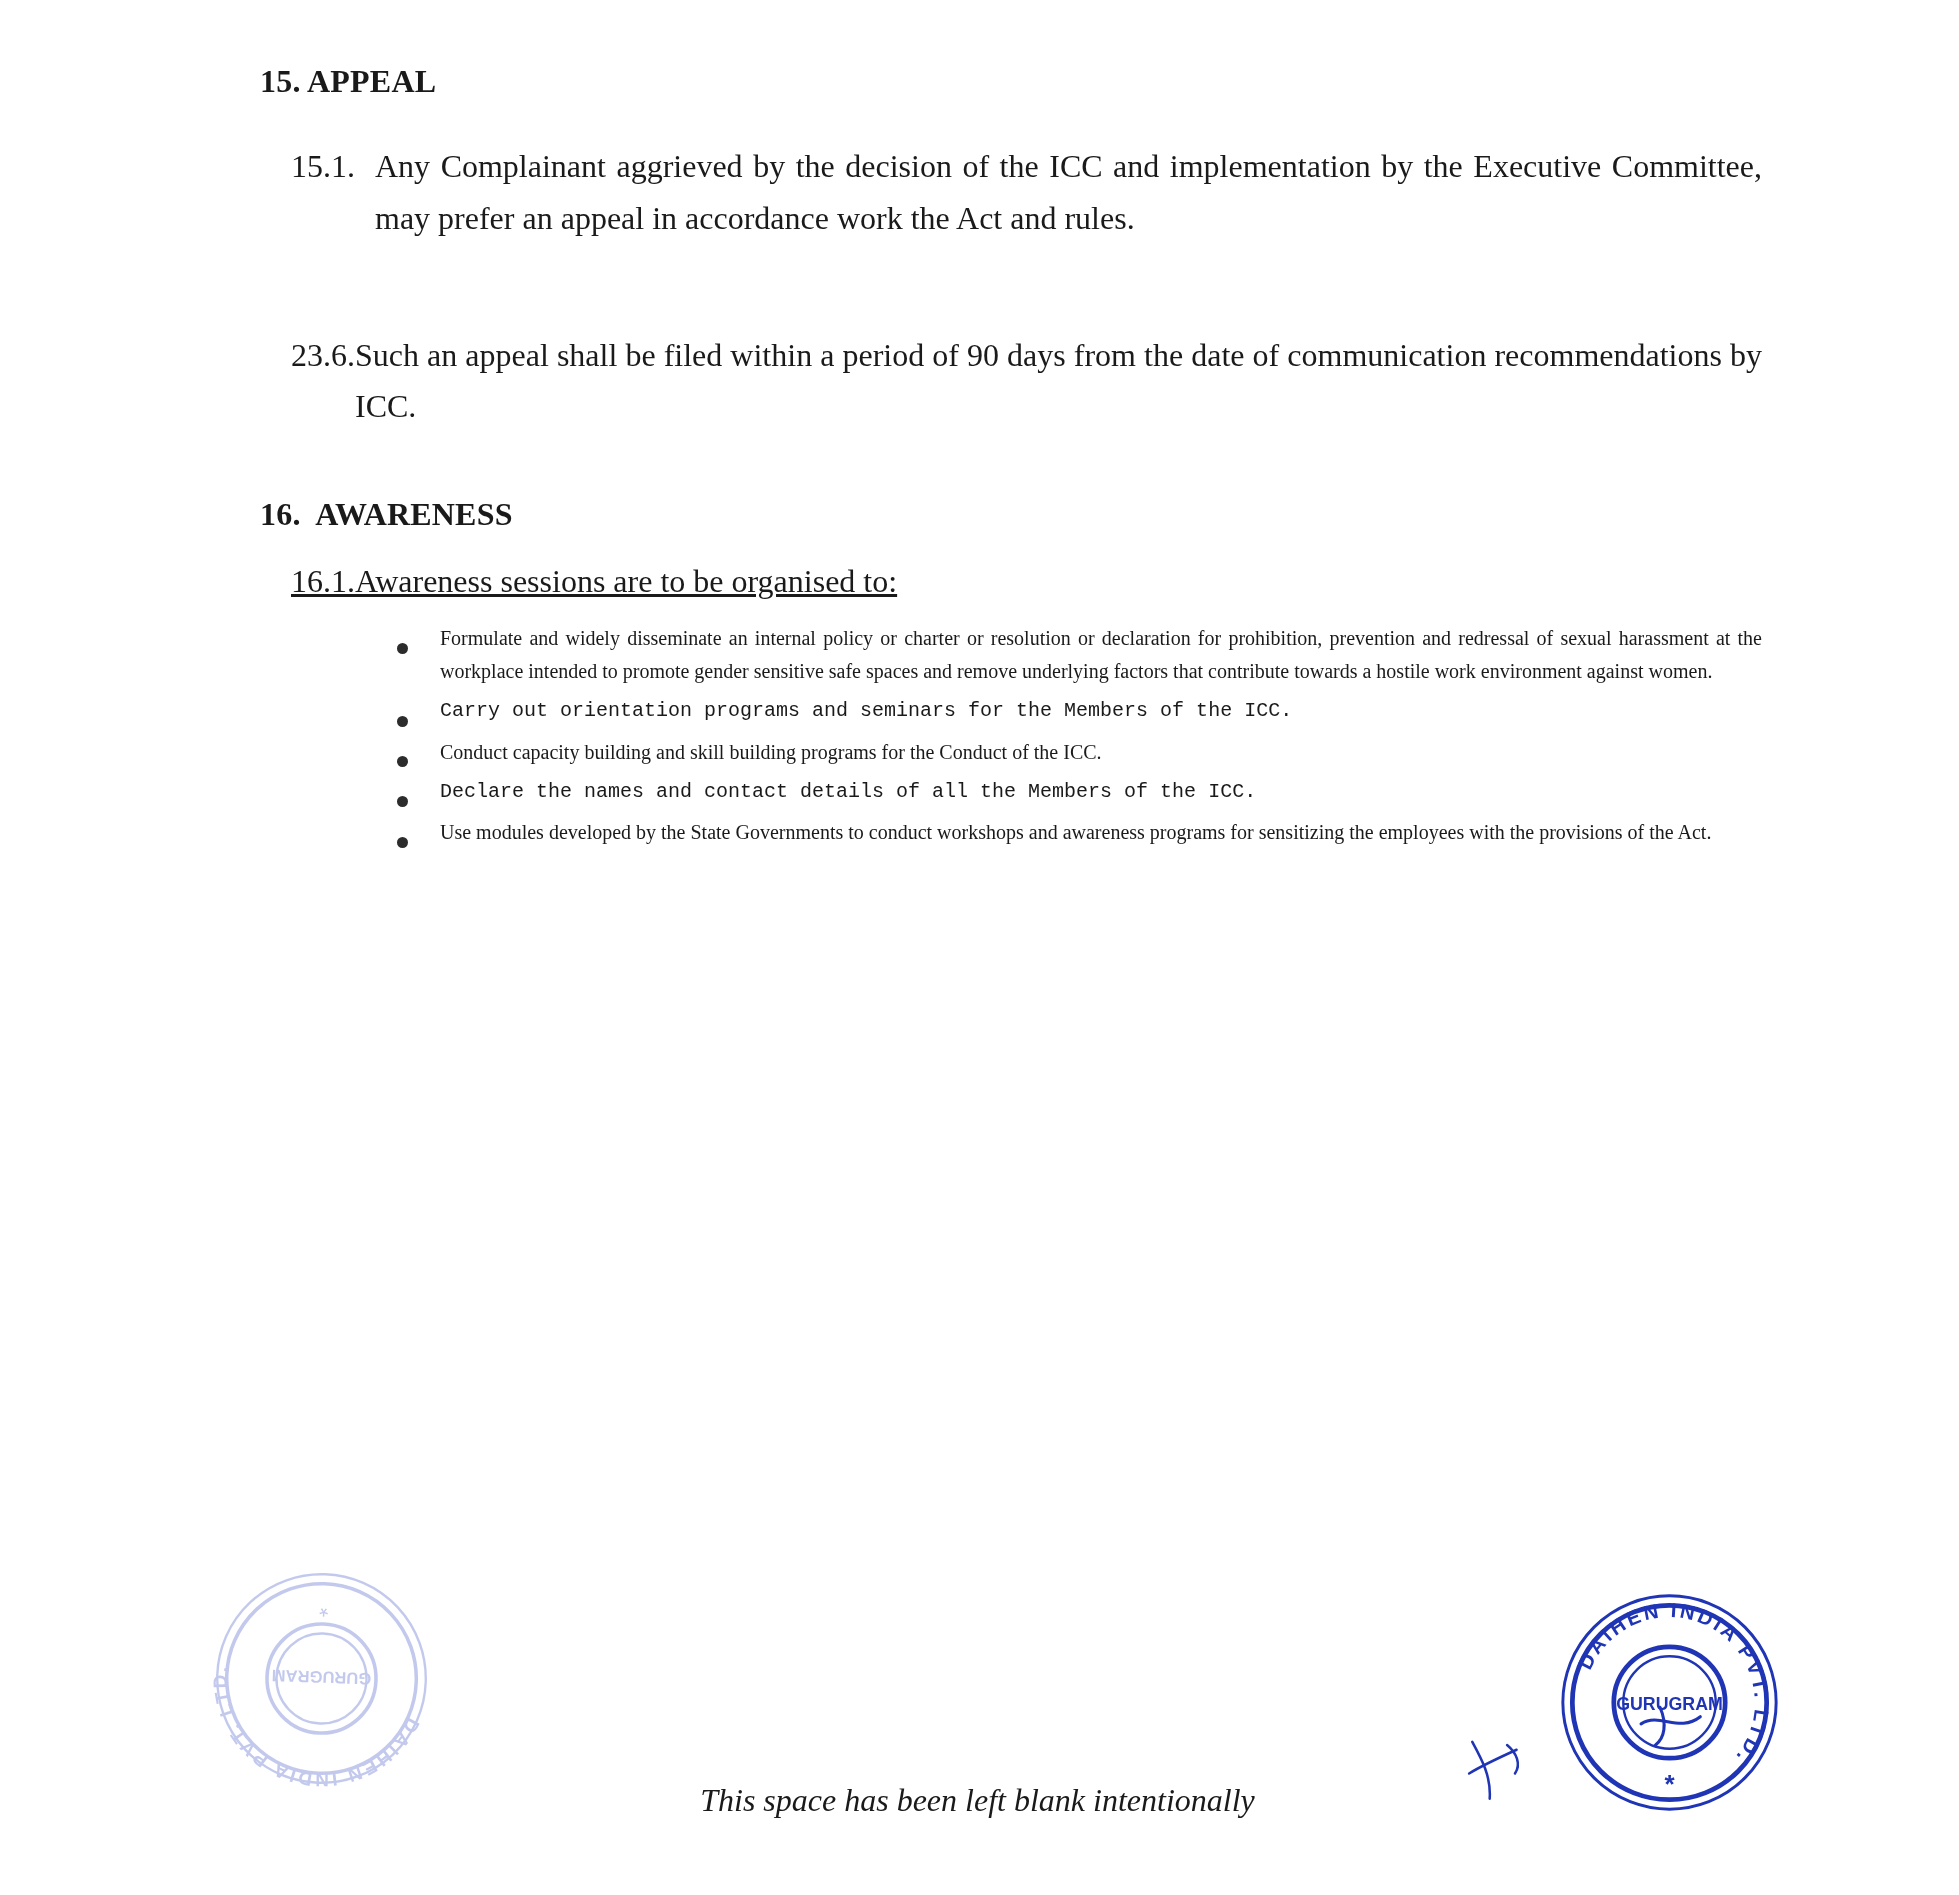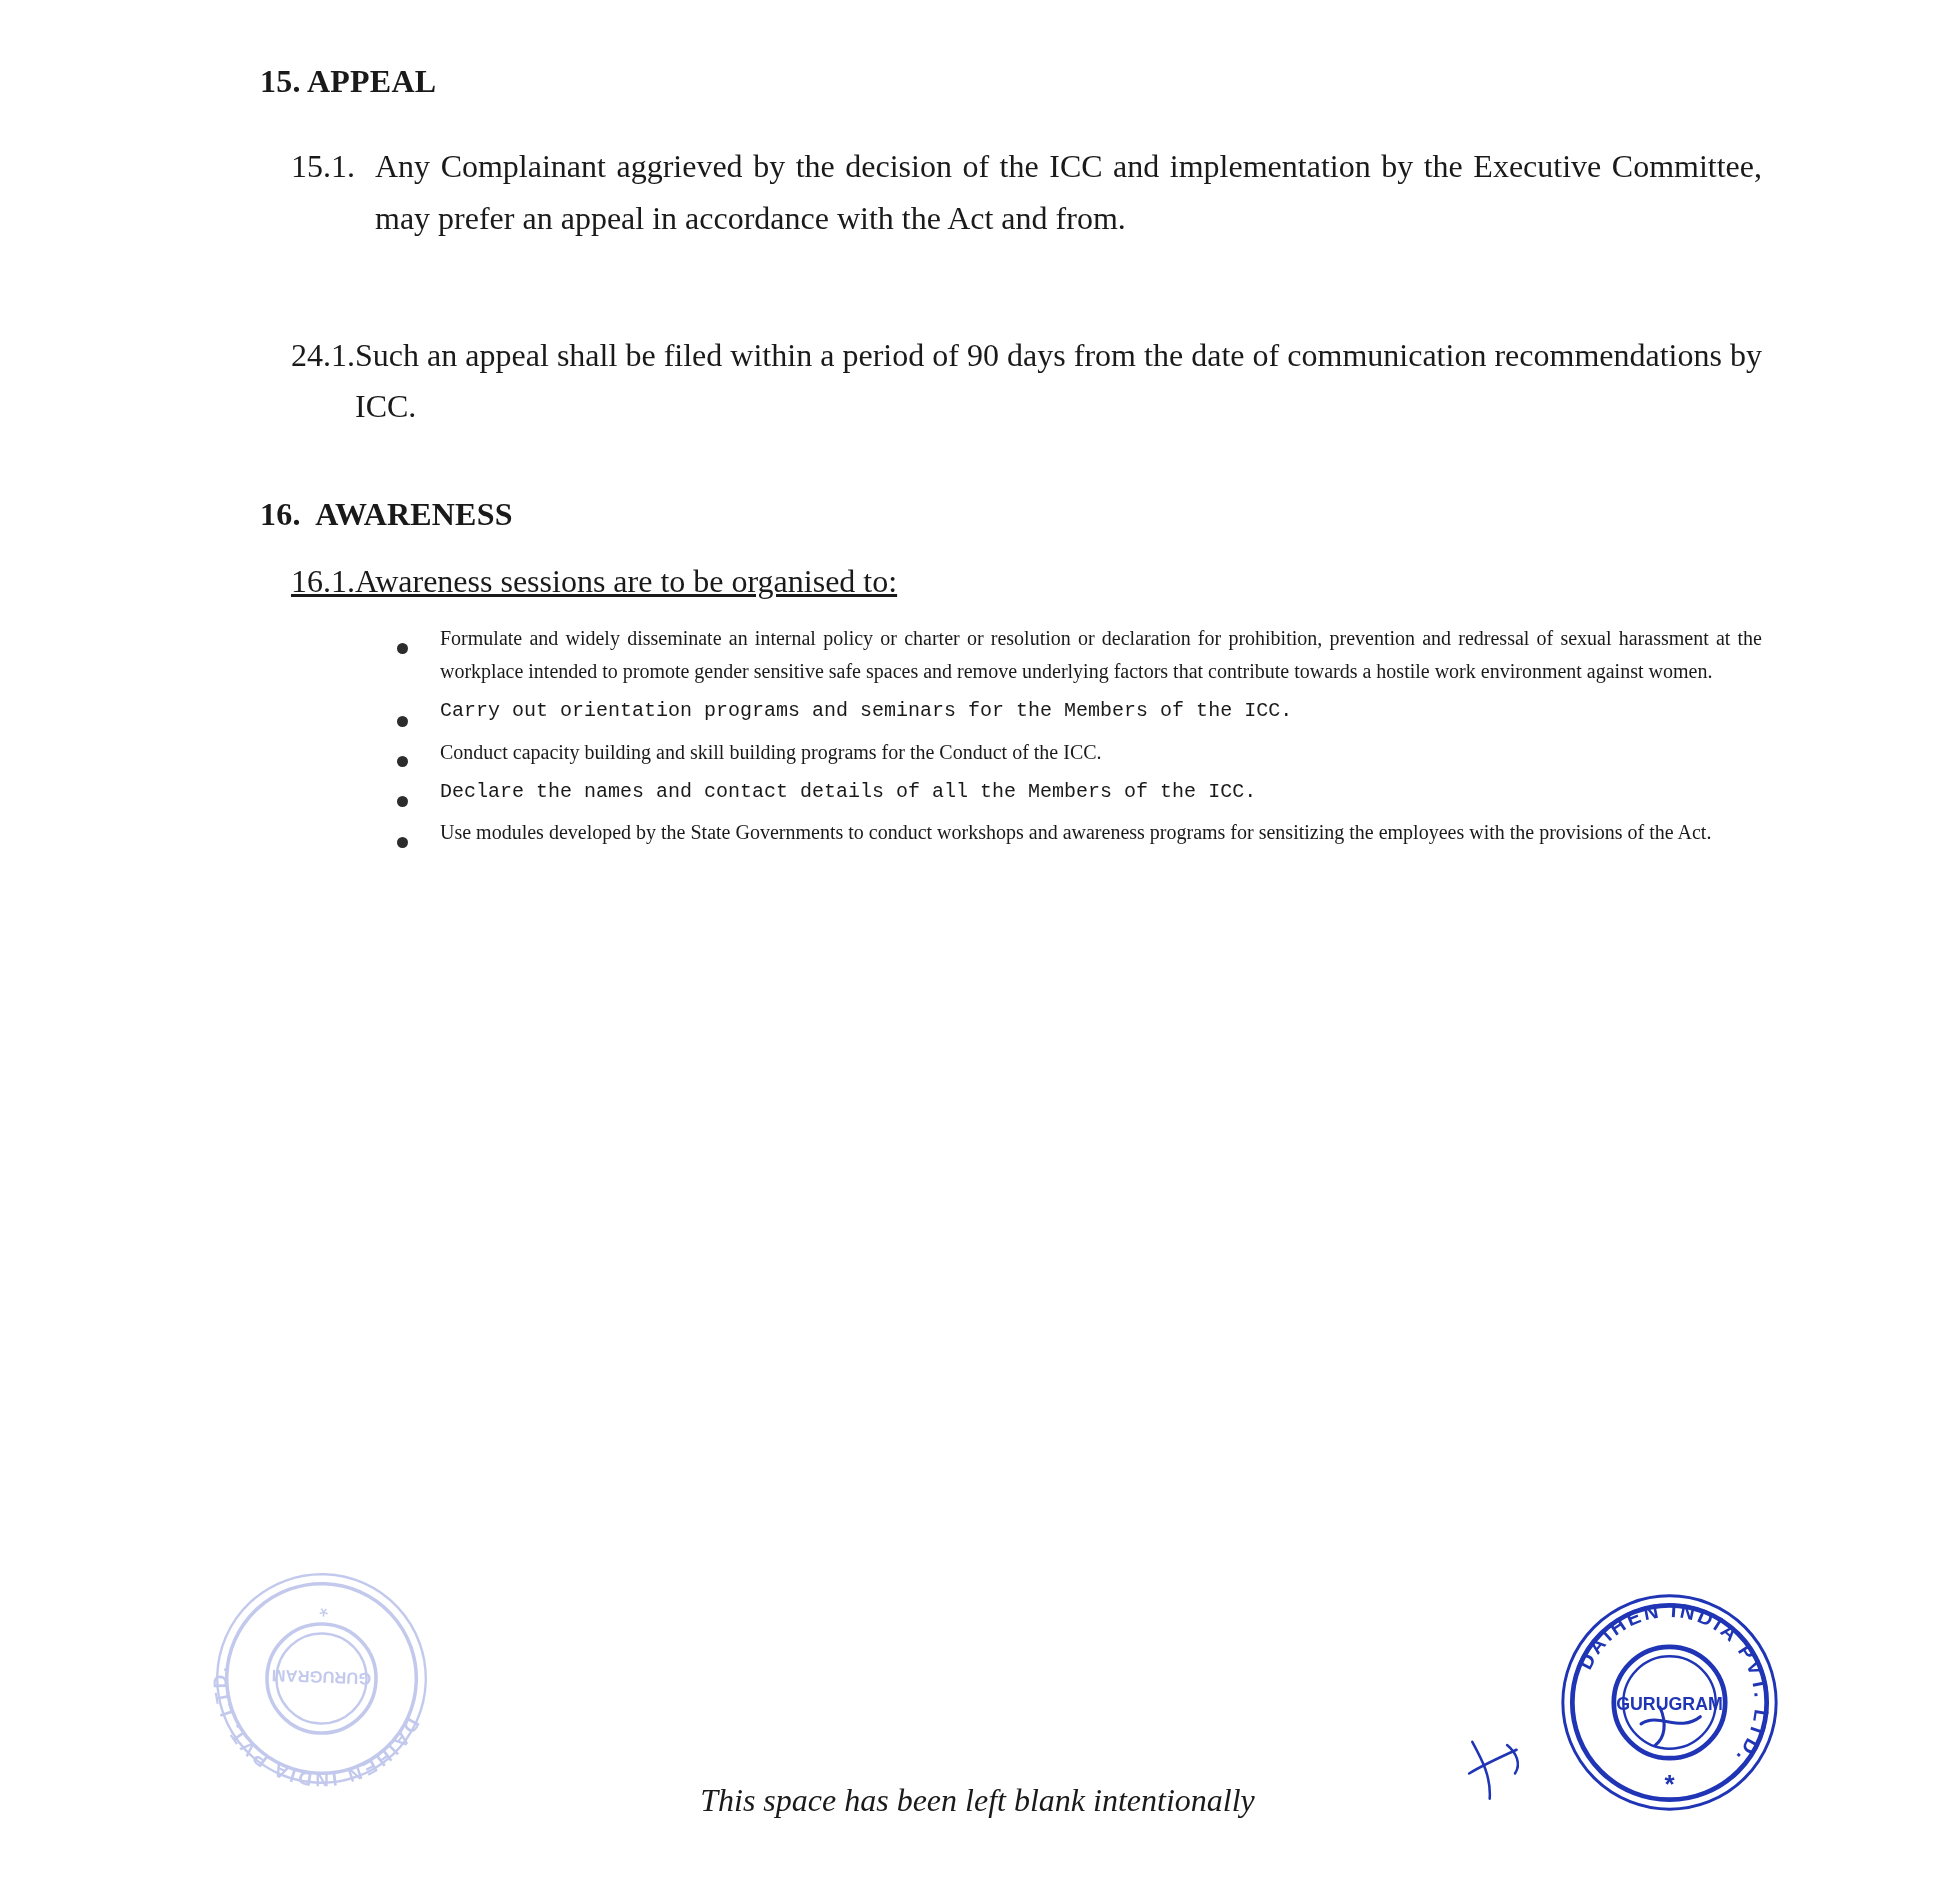--- a/index.html
+++ b/index.html
@@ -133,25 +133,25 @@
 <body>
 
 <div class="page">
 
   <div class="content">
 
     <h2 class="section-heading heading-appeal">15. APPEAL</h2>
 
     <div class="clause clause-15-1">
       <span class="num">15.1.</span>
-      <span class="body">Any Complainant aggrieved by the decision of the ICC and implementation by the Executive Committee, may prefer an appeal in accordance with the Act and from.</span>
+      <span class="body">Any Complainant aggrieved by the decision of the ICC and implementation by the Executive Committee, may prefer an appeal in accordance work the Act and rules.</span>
     </div>
 
     <div class="clause clause-15-2">
-      <span class="num">24.1.</span>
+      <span class="num">23.6.</span>
       <span class="body">Such an appeal shall be filed within a period of 90 days from the date of communication recommendations by ICC.</span>
     </div>
 
     <h2 class="section-heading heading-awareness">16.  AWARENESS</h2>
 
     <div class="clause clause-16-1">
       <span class="num">16.1.</span>
       <span class="body">Awareness sessions are to be organised to:</span>
     </div>
 

